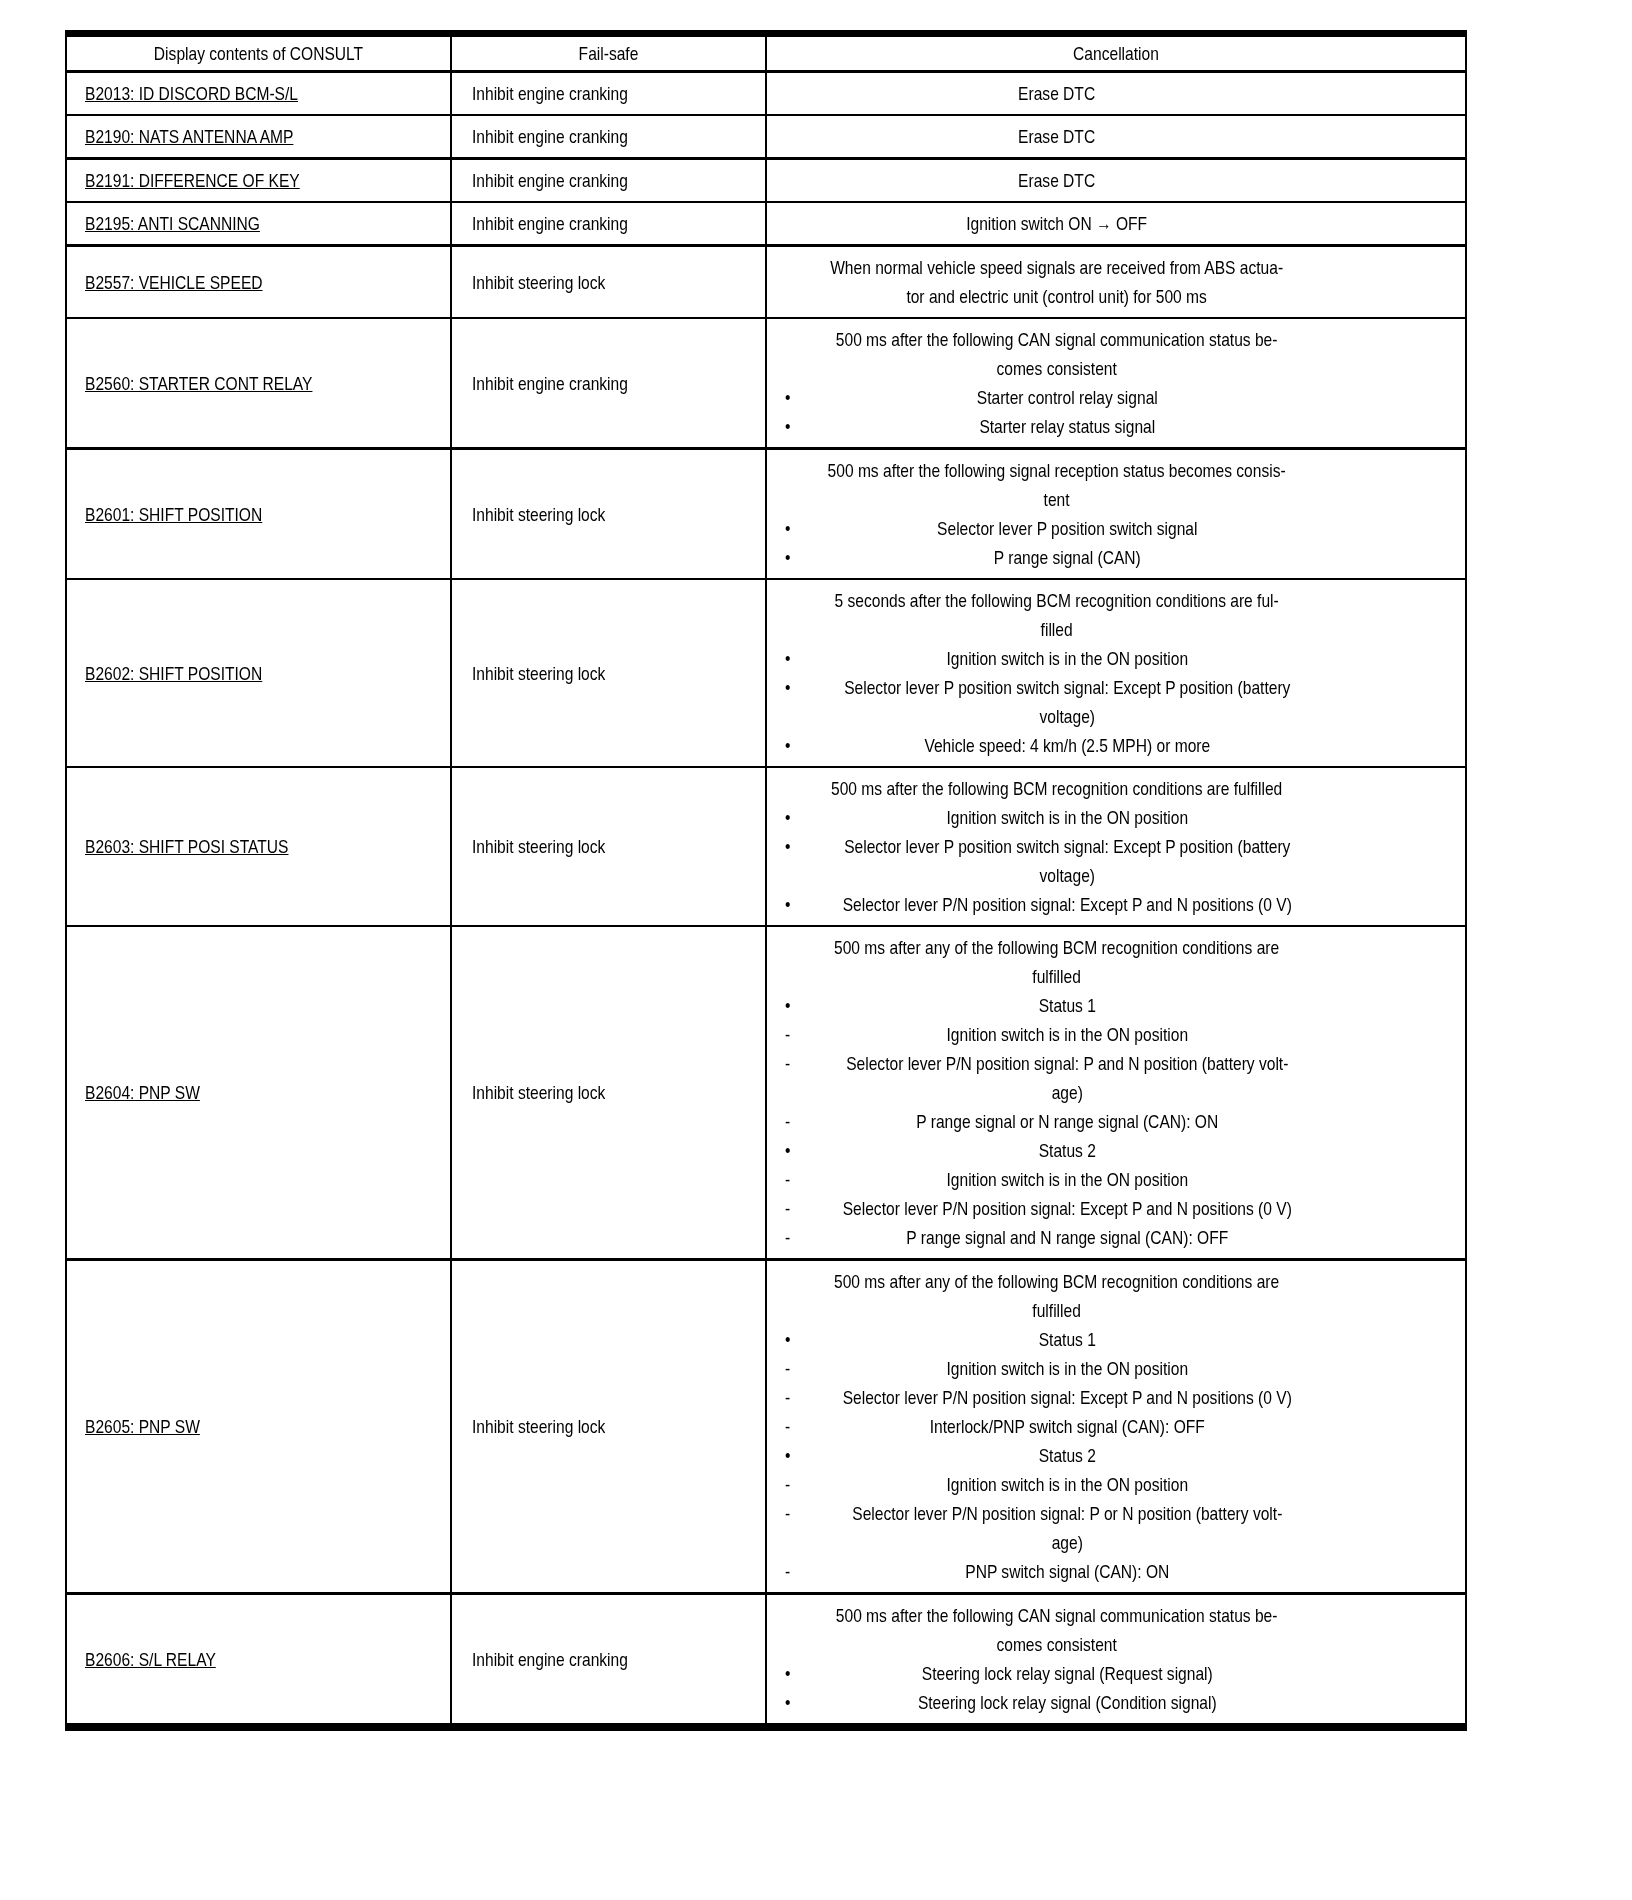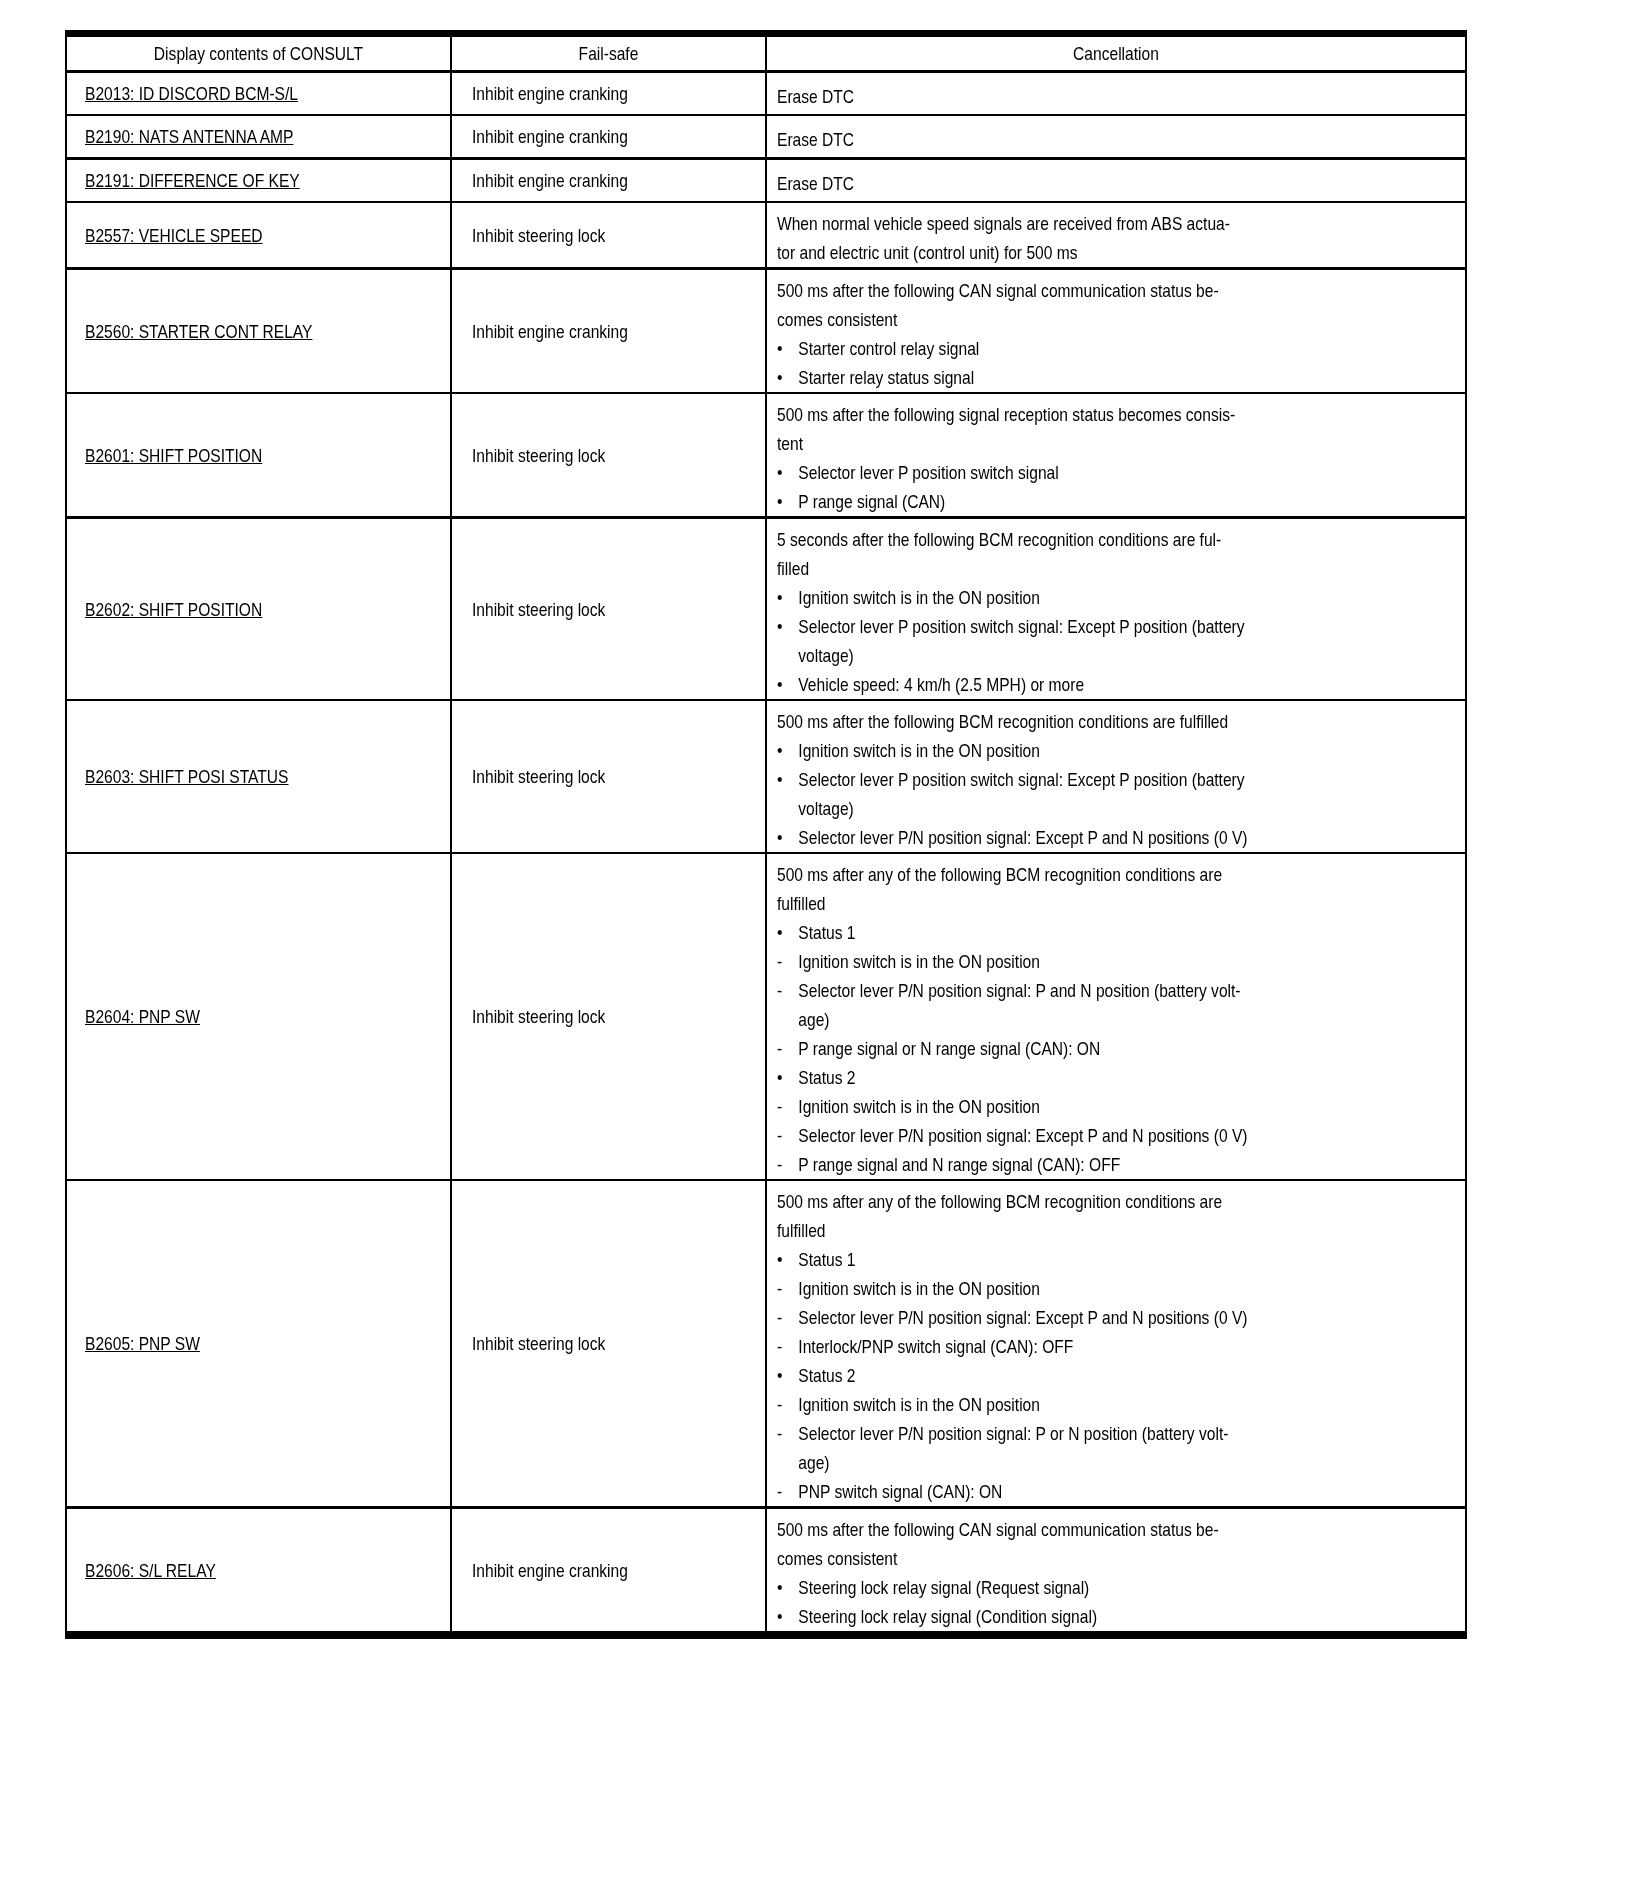--- a/index.html
+++ b/index.html
@@ -11,21 +11,21 @@
     border-collapse:collapse;table-layout:fixed;width:1400px;
     margin:30px 0 0 65px;
     border-top:7px solid #000;border-bottom:8px solid #000;
     border-left:2px solid #000;border-right:2px solid #000;
   }
   col.c1col{width:385px;} col.c2col{width:315px;} col.c3col{width:700px;}
   th,td{border:2px solid #000;font-size:19px;line-height:29px;font-weight:normal;vertical-align:middle;padding:0;}
   thead th{border-bottom:3px solid #000;padding:2px 4px;}
   td.c1{padding:6px 6px 6px 18px;text-decoration:underline;}
   td.c2{padding:6px 6px 6px 20px;margin-top:24px;}
-  td.c3{padding:6px 6px 0 10px;}
+  td.c3{padding:6px 6px 6px 10px;text-align:center;}
   .cx{transform:scaleX(0.82);transform-origin:0 50%;white-space:nowrap;}
   .cxc{transform-origin:50% 50%;text-align:center;}
   .item{display:flex;}
   .mk{flex:0 0 26px;}
   .tx{flex:1 1 auto;}
   tbody tr:nth-child(2) td,
   tbody tr:nth-child(4) td,
   tbody tr:nth-child(6) td,
   tbody tr:nth-child(10) td,
   tbody tr:nth-child(11) td,
@@ -95,20 +95,35 @@
         <td class="c3">
           <div class="cx">
             <div class="item">
               <span class="tx"><span>Erase DTC</span></span>
             </div>
           </div>
         </td>
       </tr>
       <tr>
         <td class="c1">
+          <div class="cx"><span>B2195: ANTI SCANNING</span></div>
+        </td>
+        <td class="c2">
+          <div class="cx"><span>Inhibit engine cranking</span></div>
+        </td>
+        <td class="c3">
+          <div class="cx">
+            <div class="item">
+              <span class="tx"><span>Ignition switch ON → OFF</span></span>
+            </div>
+          </div>
+        </td>
+      </tr>
+      <tr>
+        <td class="c1">
           <div class="cx"><span>B2557: VEHICLE SPEED</span></div>
         </td>
         <td class="c2">
           <div class="cx"><span>Inhibit steering lock</span></div>
         </td>
         <td class="c3">
           <div class="cx">
             <div class="item">
               <span class="tx"><span>When normal vehicle speed signals are received from ABS actua-</span><br><span>tor and electric unit (control unit) for 500 ms</span></span>
             </div>

